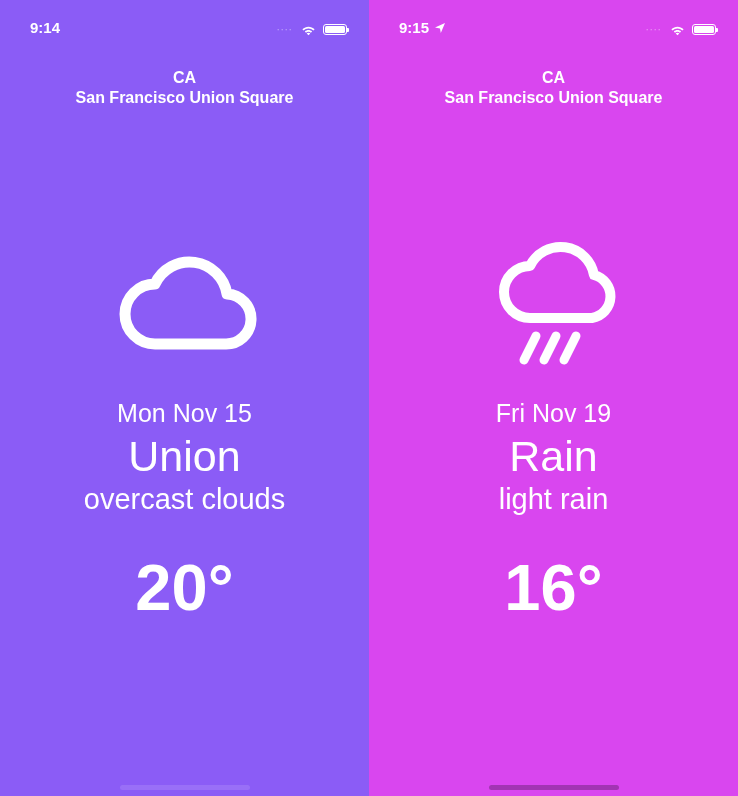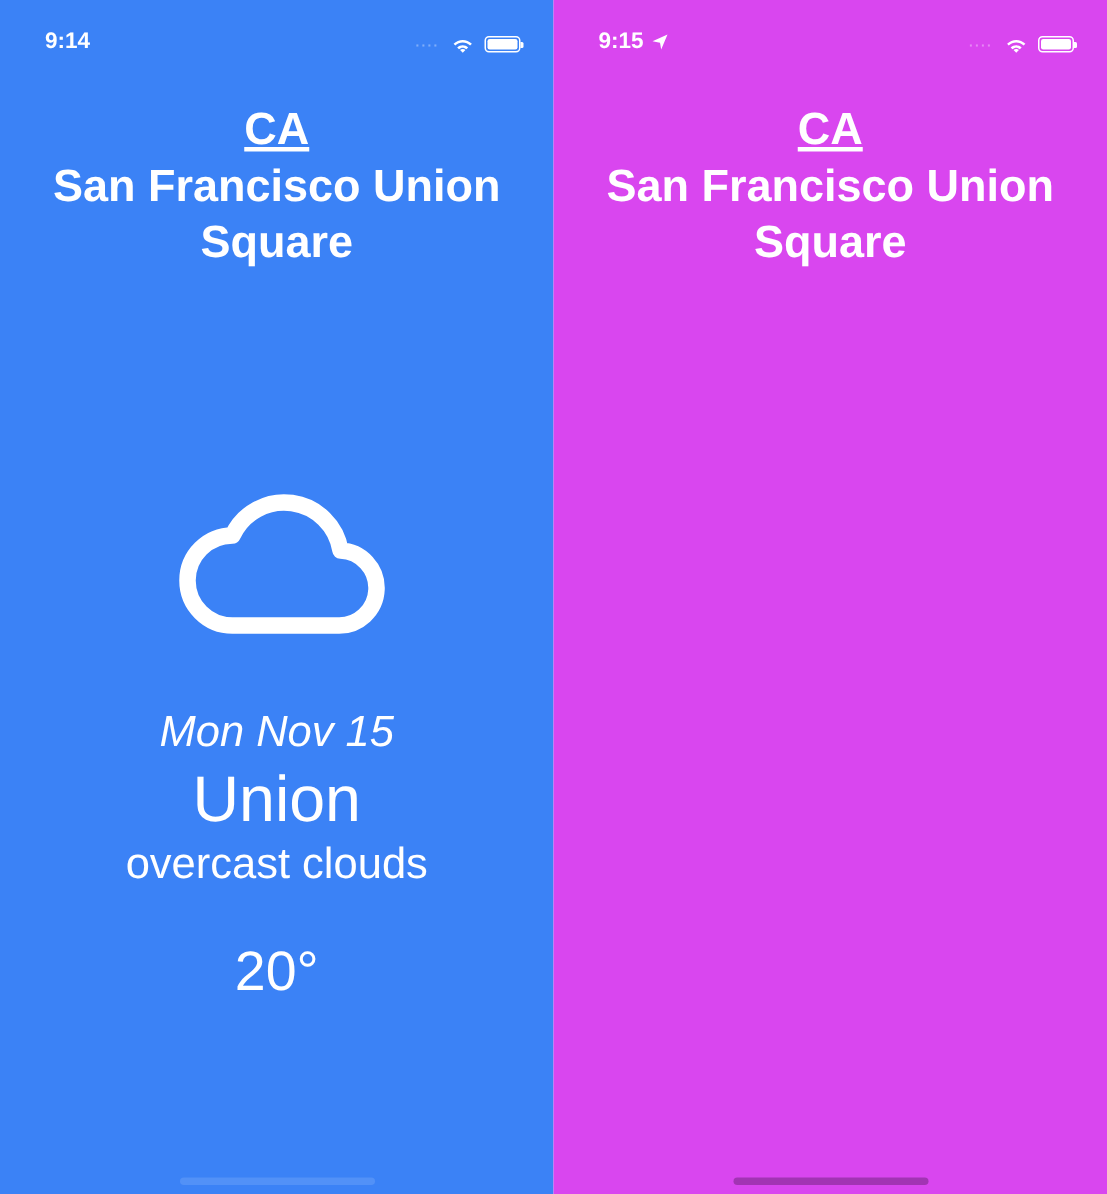--- a/index.html
+++ b/index.html
@@ -1,40 +1,40 @@
 <!DOCTYPE html>
 <html><head>
   <meta charset="utf-8">
   <style>
     * { margin: 0; padding: 0; box-sizing: border-box; }
     html, body { width: 738px; height: 796px; font-family: -apple-system, "Helvetica Neue", Arial, sans-serif; }
     body { display: flex; }
     .screen { width: 369px; height: 796px; color: #fff; display: flex; flex-direction: column; position: relative; overflow: hidden; }
-    .screen.dark { background: #3b82f6; }
+    .screen.dark { background: #8b5cf6; }
     .screen.blue { background: #d946ef; }
 
     .status-bar { height: 36px; display: flex; justify-content: space-between; align-items: flex-end; padding: 0 22px 0 30px; font-size: 15px; font-weight: 600; }
     .status-left { display: flex; align-items: center; gap: 5px; }
     .status-right { display: flex; align-items: center; gap: 6px; }
     .status-dots { opacity: .35; font-size: 9px; letter-spacing: 1px; margin-right: 1px;}
     .wifi-icon, .battery-icon, .location-arrow { display: inline-flex; }
     .battery-shell { width: 24px; height: 11px; border: 1px solid #fff; border-radius: 3px; position: relative; }
     .battery-shell::after { content: ""; position: absolute; right: -3px; top: 3px; width: 2px; height: 4px; background: #fff; border-radius: 0 1px 1px 0; }
     .battery-fill { position: absolute; left: 1px; top: 1px; bottom: 1px; right: 1px; background: #fff; border-radius: 1.5px; }
 
     .header { text-align: center; margin-top: 32px; font-weight: 700; line-height: 1.25; }
-    .header .state { font-size: 30px; text-decoration: underline; }
-    .header .city { font-size: 30px; }
+    .header .state { font-size: 16px; }
+    .header .city { font-size: 16px; }
 
     .weather-block { flex: 1; display: flex; flex-direction: column; align-items: center; justify-content: flex-start; margin-top: 135px; }
     .weather-icon { width: 160px; height: 130px; margin-bottom: 26px; display:flex; align-items:center; justify-content:center;}
-    .date { font-size: 29px; font-weight: 400; margin-bottom: 4px; font-style: italic; }
+    .date { font-size: 25px; font-weight: 400; margin-bottom: 4px; }
     .condition { font-size: 43px; font-weight: 400; margin-bottom: 2px; }
     .subcondition { font-size: 29px; font-weight: 400; margin-bottom: 34px; }
-    .temperature { font-size: 37px; font-weight: 400; }
+    .temperature { font-size: 65px; font-weight: 700; }
 
     .home-indicator { position: absolute; bottom: 6px; left: 50%; transform: translateX(-50%); width: 130px; height: 5px; background: rgba(255,255,255,.14); border-radius: 3px; }
     .screen.dark .home-indicator { background: rgba(255,255,255,.12); }
     .screen.blue .home-indicator { background: rgba(0,0,0,.25); }
   </style>
 </head>
 <body>
 
 <div class="screen dark">
   <div class="status-bar">
@@ -103,15 +103,35 @@
           </span>
       </span>
     </div>
   </div>
 
   <div class="header">
     <div class="state">CA</div>
     <div class="city">San Francisco Union Square</div>
   </div>
 
+  <div class="weather-block">
+    <div class="weather-icon">
+      <svg width="160" height="140" viewBox="0 0 160 140">
+        <path fill="none" stroke="#fff" stroke-width="10" stroke-linecap="round" stroke-linejoin="round" d="M56 80
+             a26 26 0 0 1 0-52
+             a34 34 0 0 1 64 9
+             a22 22 0 0 1 -2 43
+             H56 Z"></path>
+        <g stroke="#fff" stroke-width="9" stroke-linecap="round">
+          <line x1="62" y1="98" x2="50" y2="122"></line>
+          <line x1="82" y1="98" x2="70" y2="122"></line>
+          <line x1="102" y1="98" x2="90" y2="122"></line>
+        </g>
+      </svg>
+    </div>
+    <div class="date">Fri Nov 19</div>
+    <div class="condition">Rain</div>
+    <div class="subcondition">light rain</div>
+    <div class="temperature">16°</div>
+  </div>
 
   <div class="home-indicator"></div>
 </div>
 
 </body></html>

